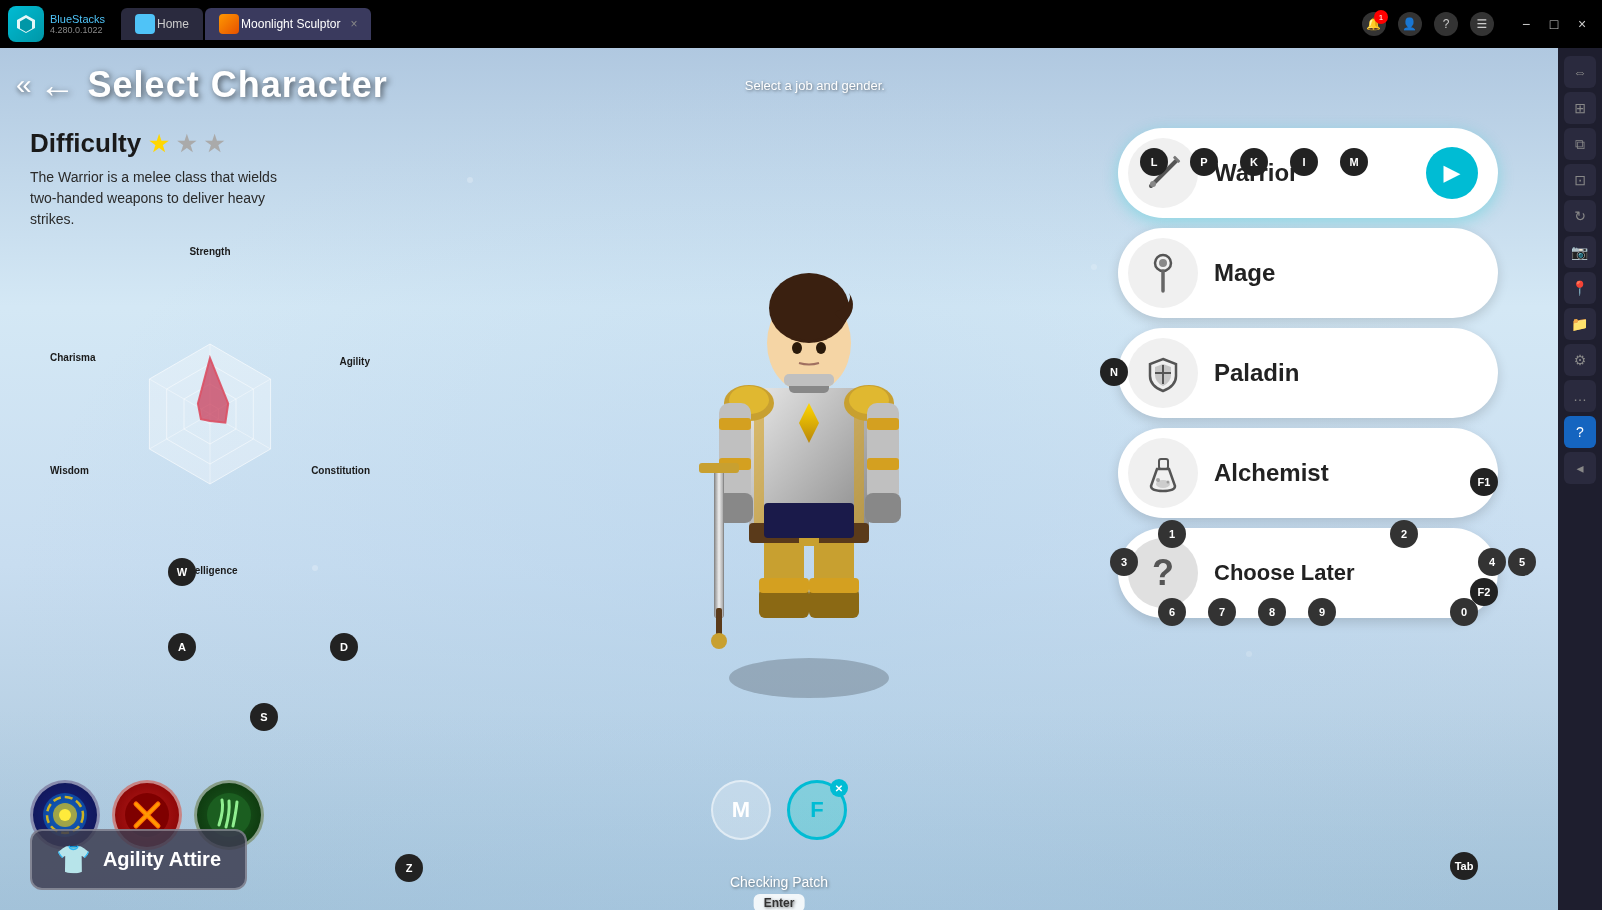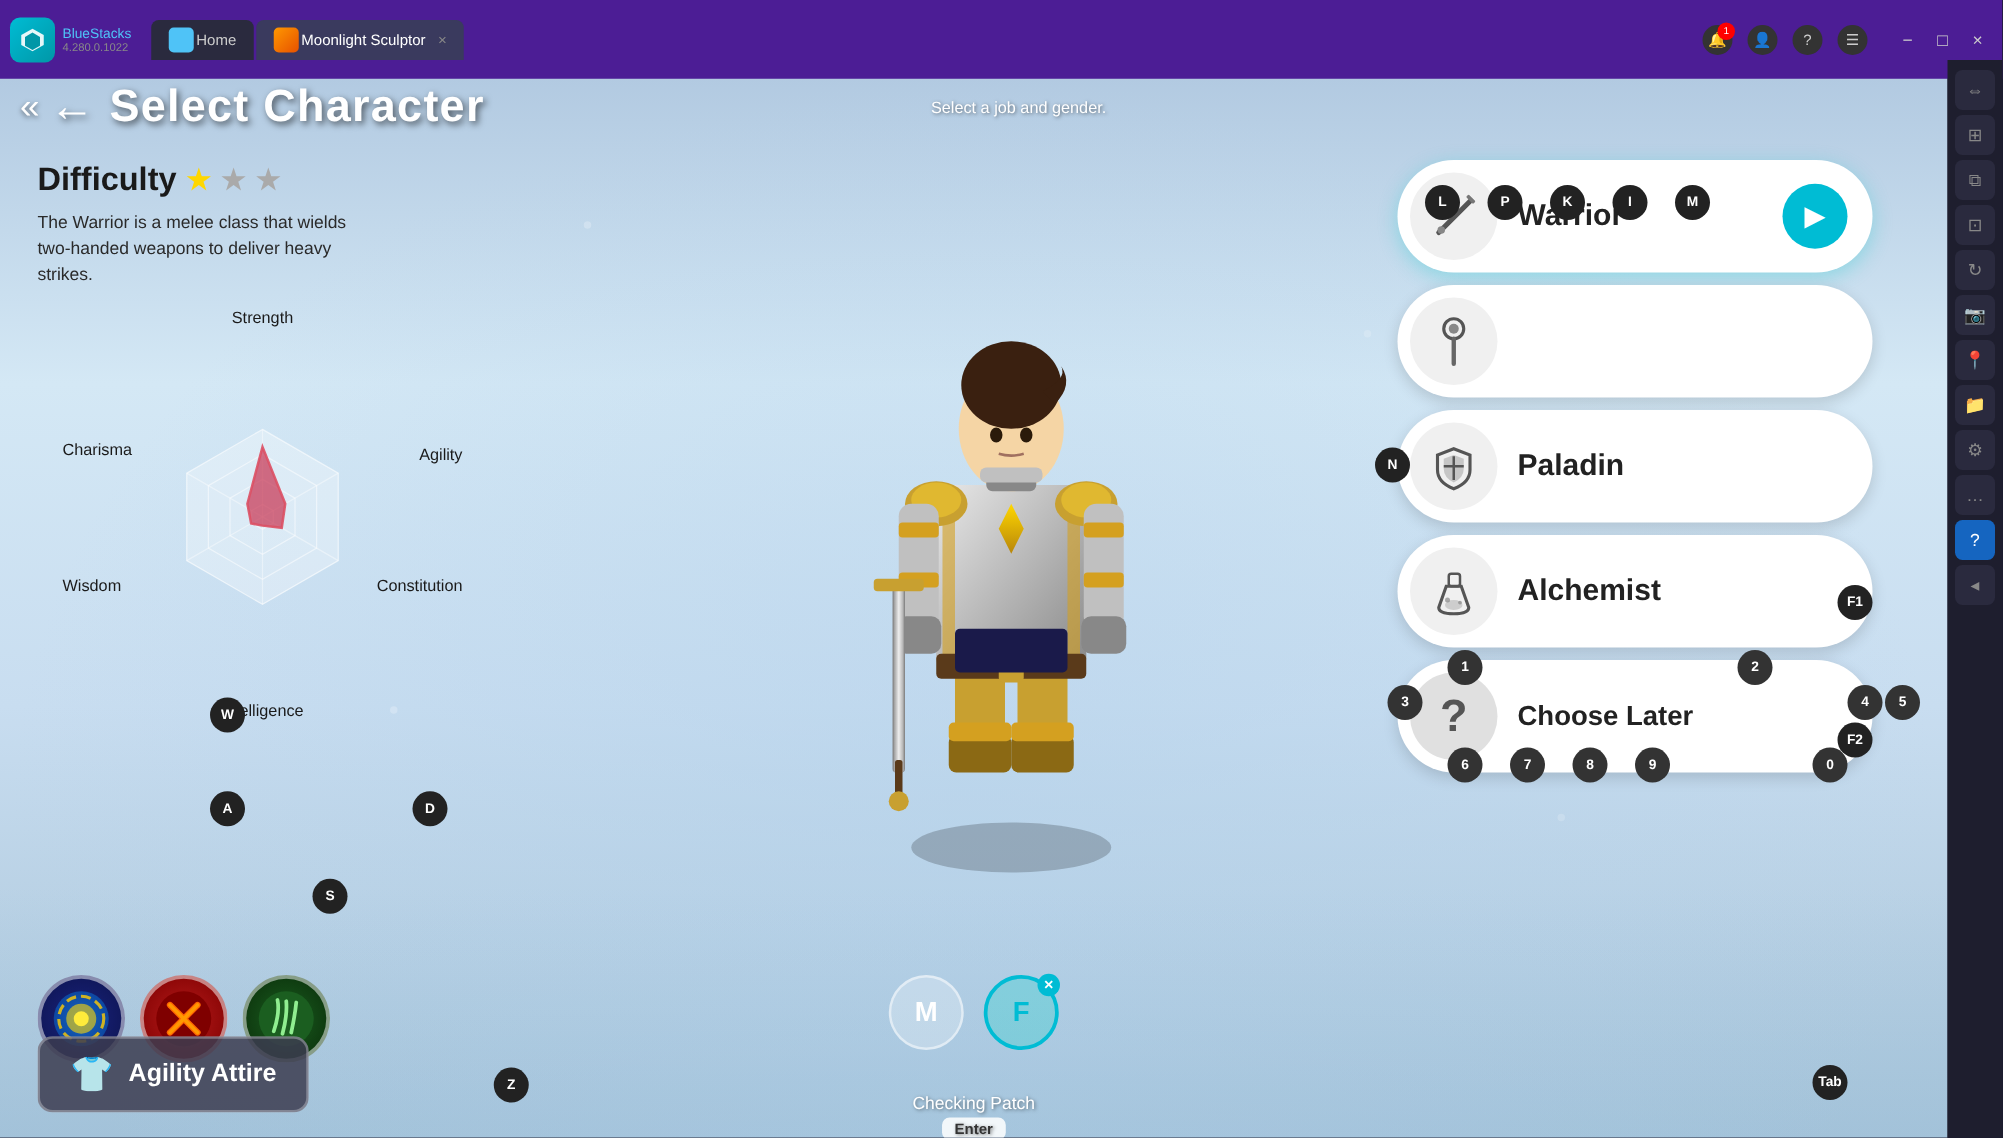--- a/index.html
+++ b/index.html
@@ -7,22 +7,22 @@
       width: 1602px;
       height: 910px;
       overflow: hidden;
       font-family: 'Arial', sans-serif;
       background: #1a1a2e;
     }
 
     
     .title-bar {
       width: 100%;
-      height: 63px;
-      background: #4c1d95;
+      height: 48px;
+      background: #000000;
       display: flex;
       align-items: center;
       padding: 0 8px;
       position: relative;
       z-index: 100;
     }
     .title-bar-logo {
       display: flex;
       align-items: center;
       gap: 6px;
@@ -246,22 +246,22 @@
     
     .stats-section {
       position: relative;
       width: 360px;
       height: 360px;
       margin-top: -10px;
     }
     .stat-label {
       position: absolute;
       color: #1a1a1a;
-      font-size: 13px;
-      font-weight: 400;
+      font-size: 10px;
+      font-weight: 700;
     }
     .stat-strength { top: 10px; left: 50%; transform: translateX(-50%); }
     .stat-agility { top: 120px; right: 20px; }
     .stat-constitution { bottom: 120px; right: 20px; margin-left: 40px; }
     .stat-intelligence { bottom: 20px; left: 50%; transform: translateX(-50%); }
     .stat-wisdom { bottom: 120px; left: 20px; }
     .stat-charisma { top: 116px; left: 20px; }
 
     .spider-chart {
       position: absolute;
@@ -825,20 +825,21 @@
 
     <div class="job-card">
       <div class="job-icon-circle">
         <svg width="45" height="45" viewBox="0 0 45 45">
 
           <circle cx="22" cy="12" r="8" fill="none" stroke="#555" stroke-width="2.5"></circle>
           <circle cx="22" cy="12" r="4" fill="#888"></circle>
           <line x1="22" y1="20" x2="22" y2="40" stroke="#666" stroke-width="3.5" stroke-linecap="round"></line>
         </svg>
       </div>
+      <span class="job-name">Mage</span>
     </div>
 
 
     <div class="job-card">
       <div class="job-icon-circle">
         <svg width="45" height="45" viewBox="0 0 45 45">
 
           <path d="M22,8 L35,13 L35,25 Q35,35 22,40 Q9,35 9,25 L9,13 Z" fill="none" stroke="#555" stroke-width="2.5"></path>
           <path d="M22,13 L30,16 L30,24 Q30,31 22,35 Q14,31 14,24 L14,16 Z" fill="#888" opacity="0.4"></path>
 

